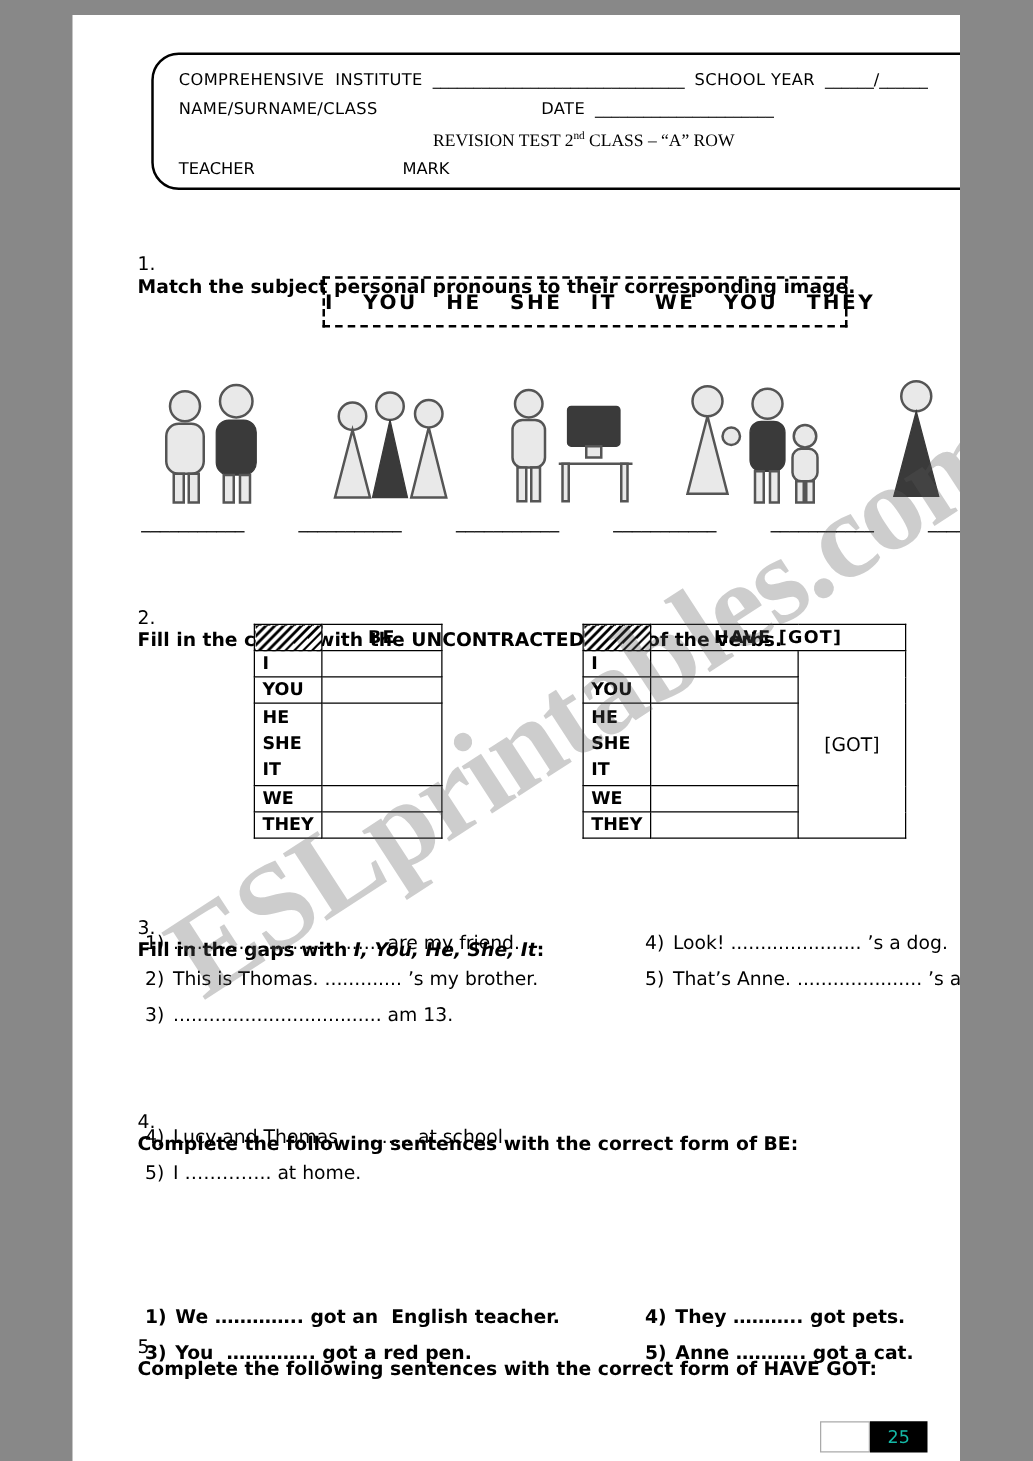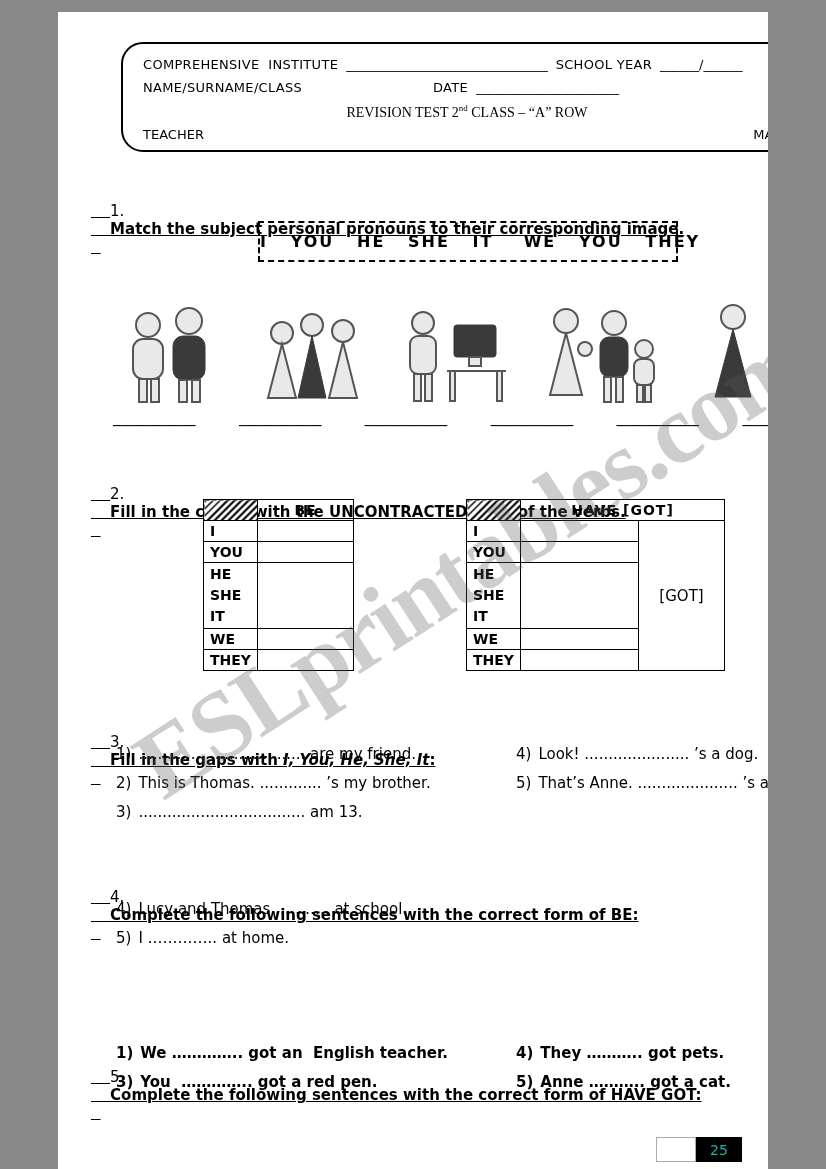--- a/index.html
+++ b/index.html
@@ -15,33 +15,33 @@
     position:absolute; left:63px; top:30px; width:692px; height:110px;
     border:2px solid #000; border-radius:22px;
     padding:13px 20px 0 20px; overflow:hidden; font-size:13px;
   }
   .hrow { display:flex; align-items:baseline; white-space:pre; margin-bottom:8px; }
   .hrow .lbl { letter-spacing:.3px; }
   .blankline { letter-spacing:0; }
   .sp1 { margin-left:8px; margin-right:8px; }
   .title-row { text-align:center; font-family:"Liberation Serif", serif; font-size:14px; margin-top:4px; margin-bottom:6px; }
   .title-row sup { font-size:9px; }
-  .teach-row { display:flex; white-space:pre;justify-content:space-between; }
+  .teach-row { display:flex; white-space:pre; }
   .teach-row .mark { margin-left:118px; }
 
   
   .watermark {
     position:absolute; left:-48px; top:495px; width:920px; text-align:center;
     font-family:"Liberation Serif", serif; font-weight:bold; font-size:98px;
     color:rgba(90,90,90,0.30); transform:rotate(-33deg);
     pointer-events:none; z-index:6; letter-spacing:-2px;
   }
 
   
-  .ex-head { position:absolute; left:33px; font-size:15px; white-space:pre;text-decoration:underline; }
+  .ex-head { position:absolute; left:33px; font-size:15px; white-space:pre; }
   .ex-num  { display:inline-block; min-width:20px; }
   .ex-title { font-weight:bold; }
   .ex-title .ital { font-style:italic; }
 
   .ex-cols { position:absolute; left:58px; width:740px; display:flex; }
   .col-left  { width:400px; }
   .col-right { flex:1; }
   .item { font-size:15px; margin-bottom:11px; white-space:pre-wrap; }
   .inum { margin-right:7px; }
 

